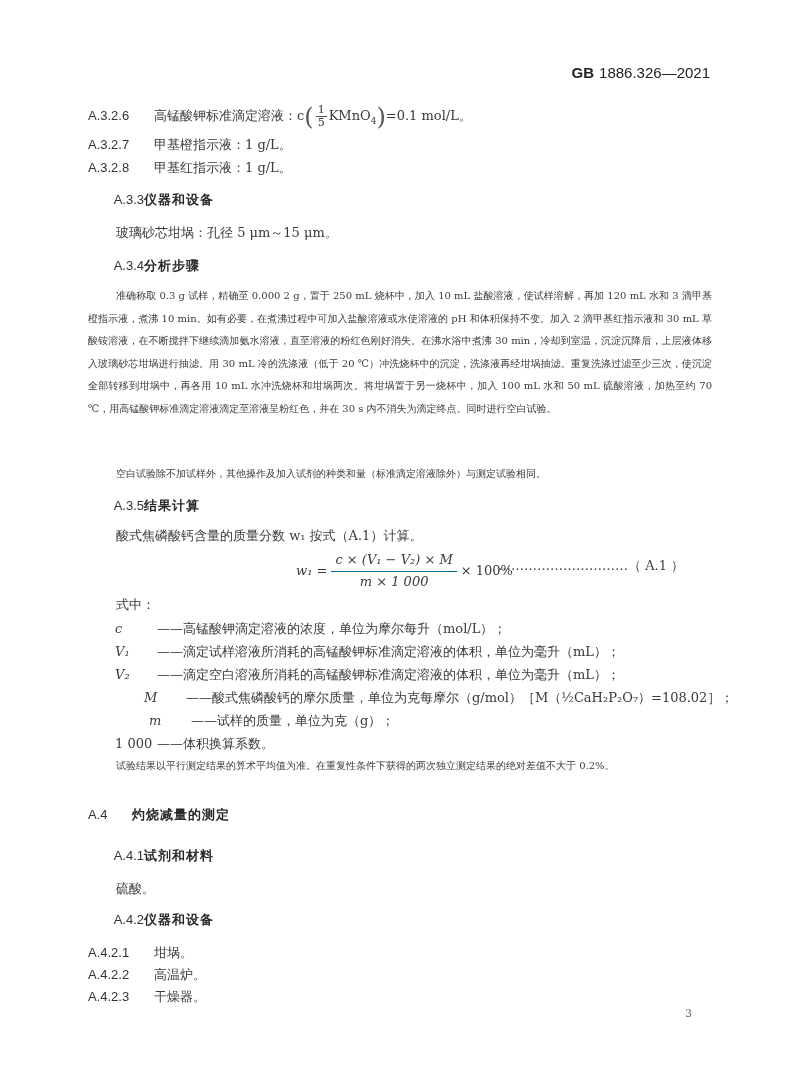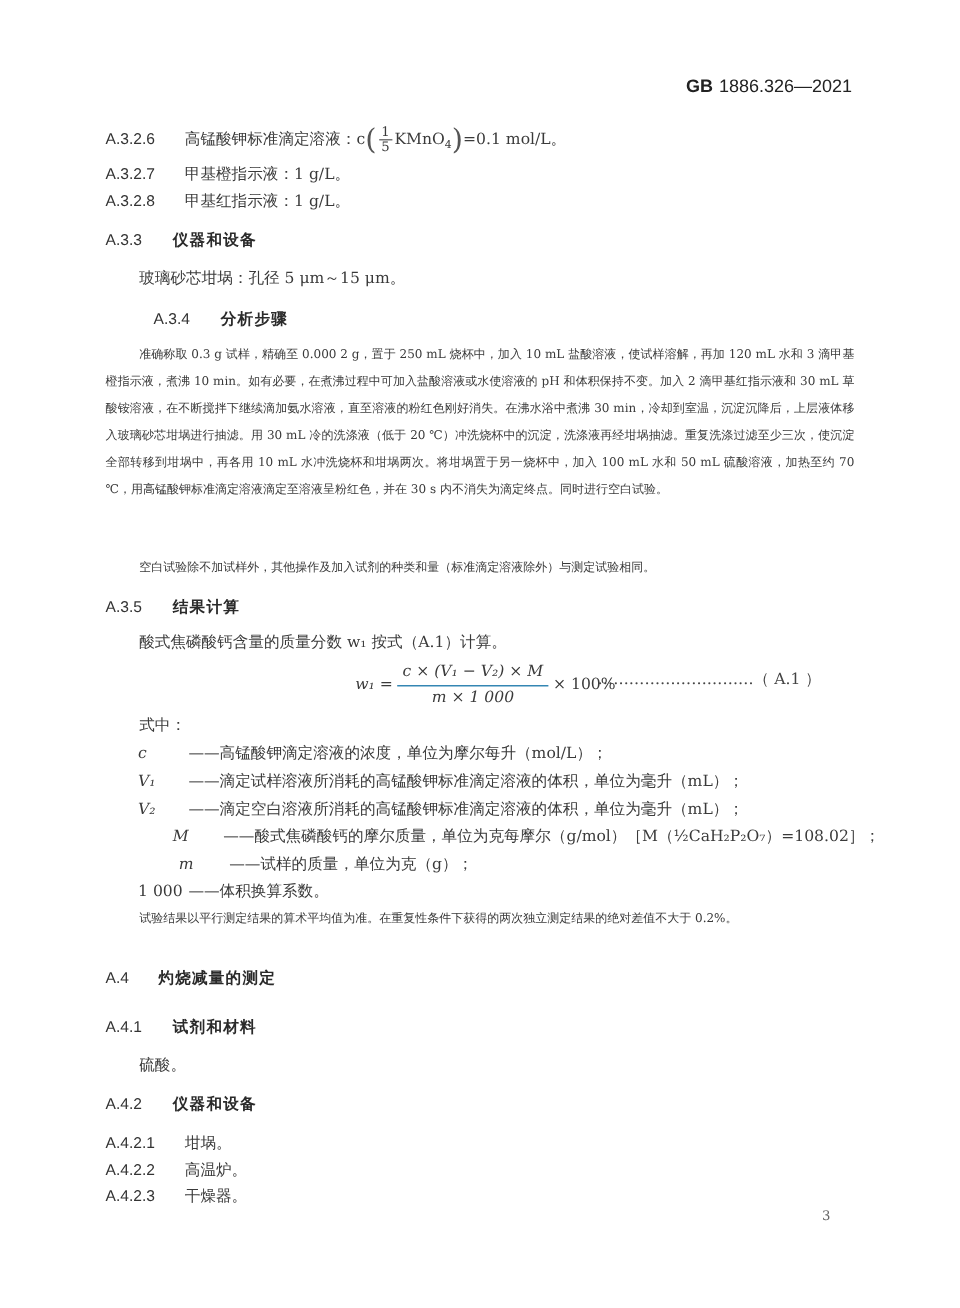--- a/index.html
+++ b/index.html
@@ -20,21 +20,21 @@
       font-family: "Liberation Sans", "DejaVu Sans", sans-serif;
       font-size: 15px; color: #222;
     }
     .header-code b { font-weight: bold; margin-right: 5px; }
     .line { position: absolute; left: 88px; white-space: nowrap; z-index: 1; line-height: 18px; }
     .num {
       font-family: "Liberation Sans", "DejaVu Sans", sans-serif;
       font-size: 13px; color: #333; display: inline-block;
     }
     .num.w1 { width: 66px; }
-    .num.w2 { width: 56px; }
+    .num.w2 { width: 56px; text-align: right; }
     .num.w3 { width: 44px; }
     .head-text { font-family: "DejaVu Sans", "Liberation Sans", sans-serif; font-weight: bold; font-size: 13px; color: #2a2a2a; letter-spacing: 1px; }
     .para {
       position: absolute; left: 88px; width: 624px; z-index: 1;
       line-height: 22.5px; font-size: 10px; text-align: justify;
     }
     .para .indent { display: inline-block; width: 28px; }
     .body-text { font-size: 13px; color: #3a3a3a; }
     .frac { display: inline-flex; flex-direction: column; align-items: center; vertical-align: middle; font-size: 11px; line-height: 12px; margin: 0 2px; }
     .frac .top { border-bottom: 1px solid #555; padding: 0 2px; }
@@ -76,21 +76,21 @@
 
   <div class="line" style="top:159px;">
     <span class="num w1">A.3.2.8</span><span class="body-text">甲基红指示液：1 g/L。</span>
   </div>
 
   <div class="line" style="top:191px;">
     <span class="num w2">A.3.3</span><span class="head-text">仪器和设备</span>
   </div>
   <div class="line" style="top:224px; left:116px;">玻璃砂芯坩埚：孔径 5 μm～15 μm。</div>
 
-  <div class="line" style="top:257px;margin-left:40px;">
+  <div class="line" style="top:257px;">
     <span class="num w2">A.3.4</span><span class="head-text">分析步骤</span>
   </div>
   <div class="para" style="top:285px;"><span class="indent"></span><span>准确称取 0.3 g 试样，精确至 0.000 2 g，置于 250 mL 烧杯中，加入 10 mL 盐酸溶液，使试样溶解，再加 120 mL 水和 3 滴甲基橙指示液，煮沸 10 min。如有必要，在煮沸过程中可加入盐酸溶液或水使溶液的 pH 和体积保持不变。加入 2 滴甲基红指示液和 30 mL 草酸铵溶液，在不断搅拌下继续滴加氨水溶液，直至溶液的粉红色刚好消失。在沸水浴中煮沸 30 min，冷却到室温，沉淀沉降后，上层液体移入玻璃砂芯坩埚进行抽滤。用 30 mL 冷的洗涤液（低于 20 ℃）冲洗烧杯中的沉淀，洗涤液再经坩埚抽滤。重复洗涤过滤至少三次，使沉淀全部转移到坩埚中，再各用 10 mL 水冲洗烧杯和坩埚两次。将坩埚置于另一烧杯中，加入 100 mL 水和 50 mL 硫酸溶液，加热至约 70 ℃，用高锰酸钾标准滴定溶液滴定至溶液呈粉红色，并在 30 s 内不消失为滴定终点。同时进行空白试验。</span></div>
   <div class="para" style="top:463px;"><span class="indent"></span><span>空白试验除不加试样外，其他操作及加入试剂的种类和量（标准滴定溶液除外）与测定试验相同。</span></div>
 
   <div class="line" style="top:497px;">
     <span class="num w2">A.3.5</span><span class="head-text">结果计算</span>
   </div>
   <div class="line" style="top:527px; left:116px;">酸式焦磷酸钙含量的质量分数 w₁ 按式（A.1）计算。</div>
 

